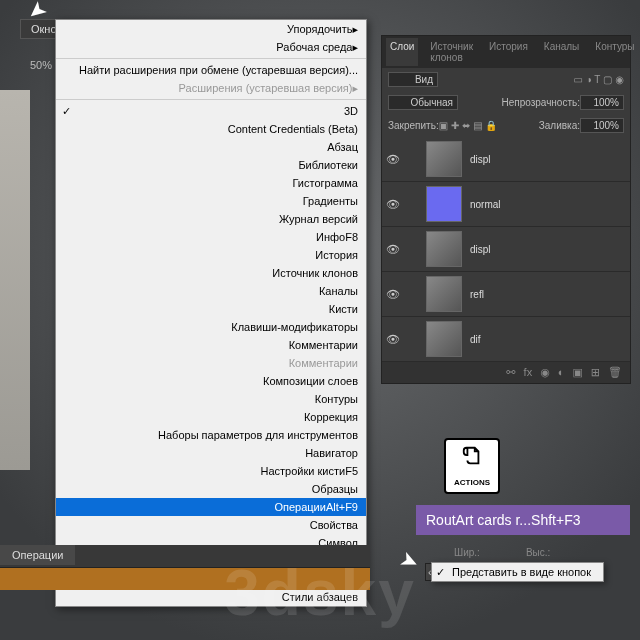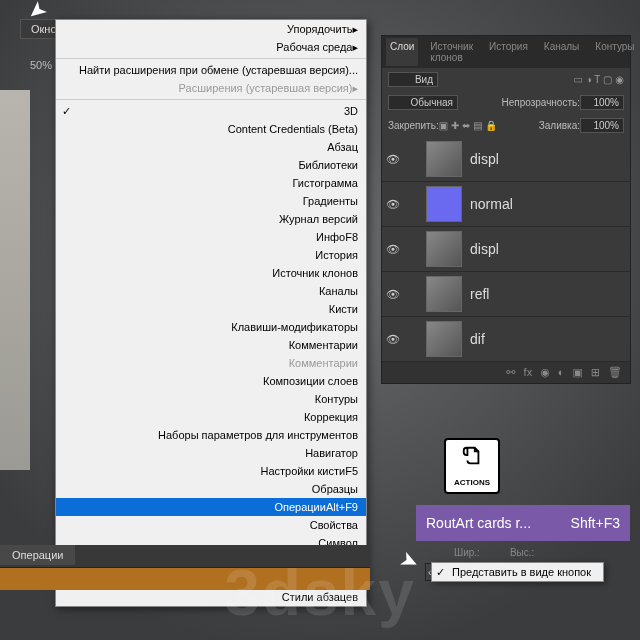--- a/index.html
+++ b/index.html
@@ -21,41 +21,41 @@
   .panel-tabs span.active{color:#ddd;background:#3a3a3a}
   .panel-row{display:flex;align-items:center;padding:4px 6px;font-size:10px;color:#bbb}
   .panel-row select,.panel-row .val{background:#2a2a2a;border:1px solid #555;color:#ccc;font-size:10px;padding:1px 4px}
   .panel-row .val{width:34px;text-align:right}
   .lock-icons{display:flex;gap:6px;color:#999;font-size:10px}
   
   .layers{}
   .layer{display:flex;align-items:center;padding:4px;border-bottom:1px solid #2a2a2a;gap:8px}
   .layer .eye{width:14px;text-align:center;color:#ccc}
   .layer .thumb{width:34px;height:34px;border:1px solid #666}
-  .layer .name{color:#ddd;font-size:14px}
+  .layer .name{color:#ddd;font-size:10px}
   .panel-footer{display:flex;justify-content:flex-end;gap:8px;padding:4px 8px;color:#888;background:#323232;font-size:11px}
   
   .actions-card{position:absolute;left:444px;top:438px;width:52px;height:52px;background:#fff;border:2px solid #000;border-radius:4px;display:flex;flex-direction:column;align-items:center;justify-content:center;gap:11px}
   .actions-card svg{width:22px;height:22px}
   .actions-card .lbl{font-size:8px;font-weight:bold;color:#000}
   
-  .purple-bar{position:absolute;left:416px;top:505px;width:214px;height:36px;background:#7a5aa8;color:#fff;display:flex;align-items:center;justify-content:space-between;padding:0 10px;font-size:14px;box-sizing:border-box}
+  .purple-bar{position:absolute;left:416px;top:505px;width:214px;height:30px;background:#7a5aa8;color:#fff;display:flex;align-items:center;padding:0 10px;font-size:14px;box-sizing:border-box}
   
   .ops-panel{position:absolute;left:0;top:545px;width:370px;background:#383838}
   .ops-tab{display:inline-block;background:#484848;color:#ddd;padding:4px 12px;font-size:11px}
   .ops-body{height:22px;background:#b07020;border-top:1px solid #222;margin-top:2px}
   
   .popup{position:absolute;left:431px;top:562px;background:#f0f0f0;color:#000;border:1px solid #888;padding:0;box-shadow:2px 2px 6px rgba(0,0,0,0.4)}
   .popup-item{padding:3px 12px 3px 20px;position:relative;font-size:11px}
   .popup-item .chk{position:absolute;left:4px}
   .popup-handle{position:absolute;left:425px;top:563px;color:#ccc;font-size:11px;background:#444;padding:2px;border:1px solid #222}
   
   .watermark{position:absolute;left:0;right:0;bottom:10px;text-align:center;font-size:64px;font-weight:bold;color:rgba(255,255,255,0.12);letter-spacing:2px;pointer-events:none}
   
-  .shir{position:absolute;left:454px;top:547px;color:#888;font-size:10px;display:flex;gap:30px}
+  .shir{position:absolute;left:454px;top:547px;color:#888;font-size:10px;display:flex;gap:46px}
 </style>
 </head>
 <body>
 
 <div class="arrow" style="left:28px;top:-2px;transform:rotate(140deg)">➤</div>
 
 <div class="tab-okno">Окно</div>
 <div class="zoom">50% (Сл</div>
 <div class="texture-strip"></div>
 

